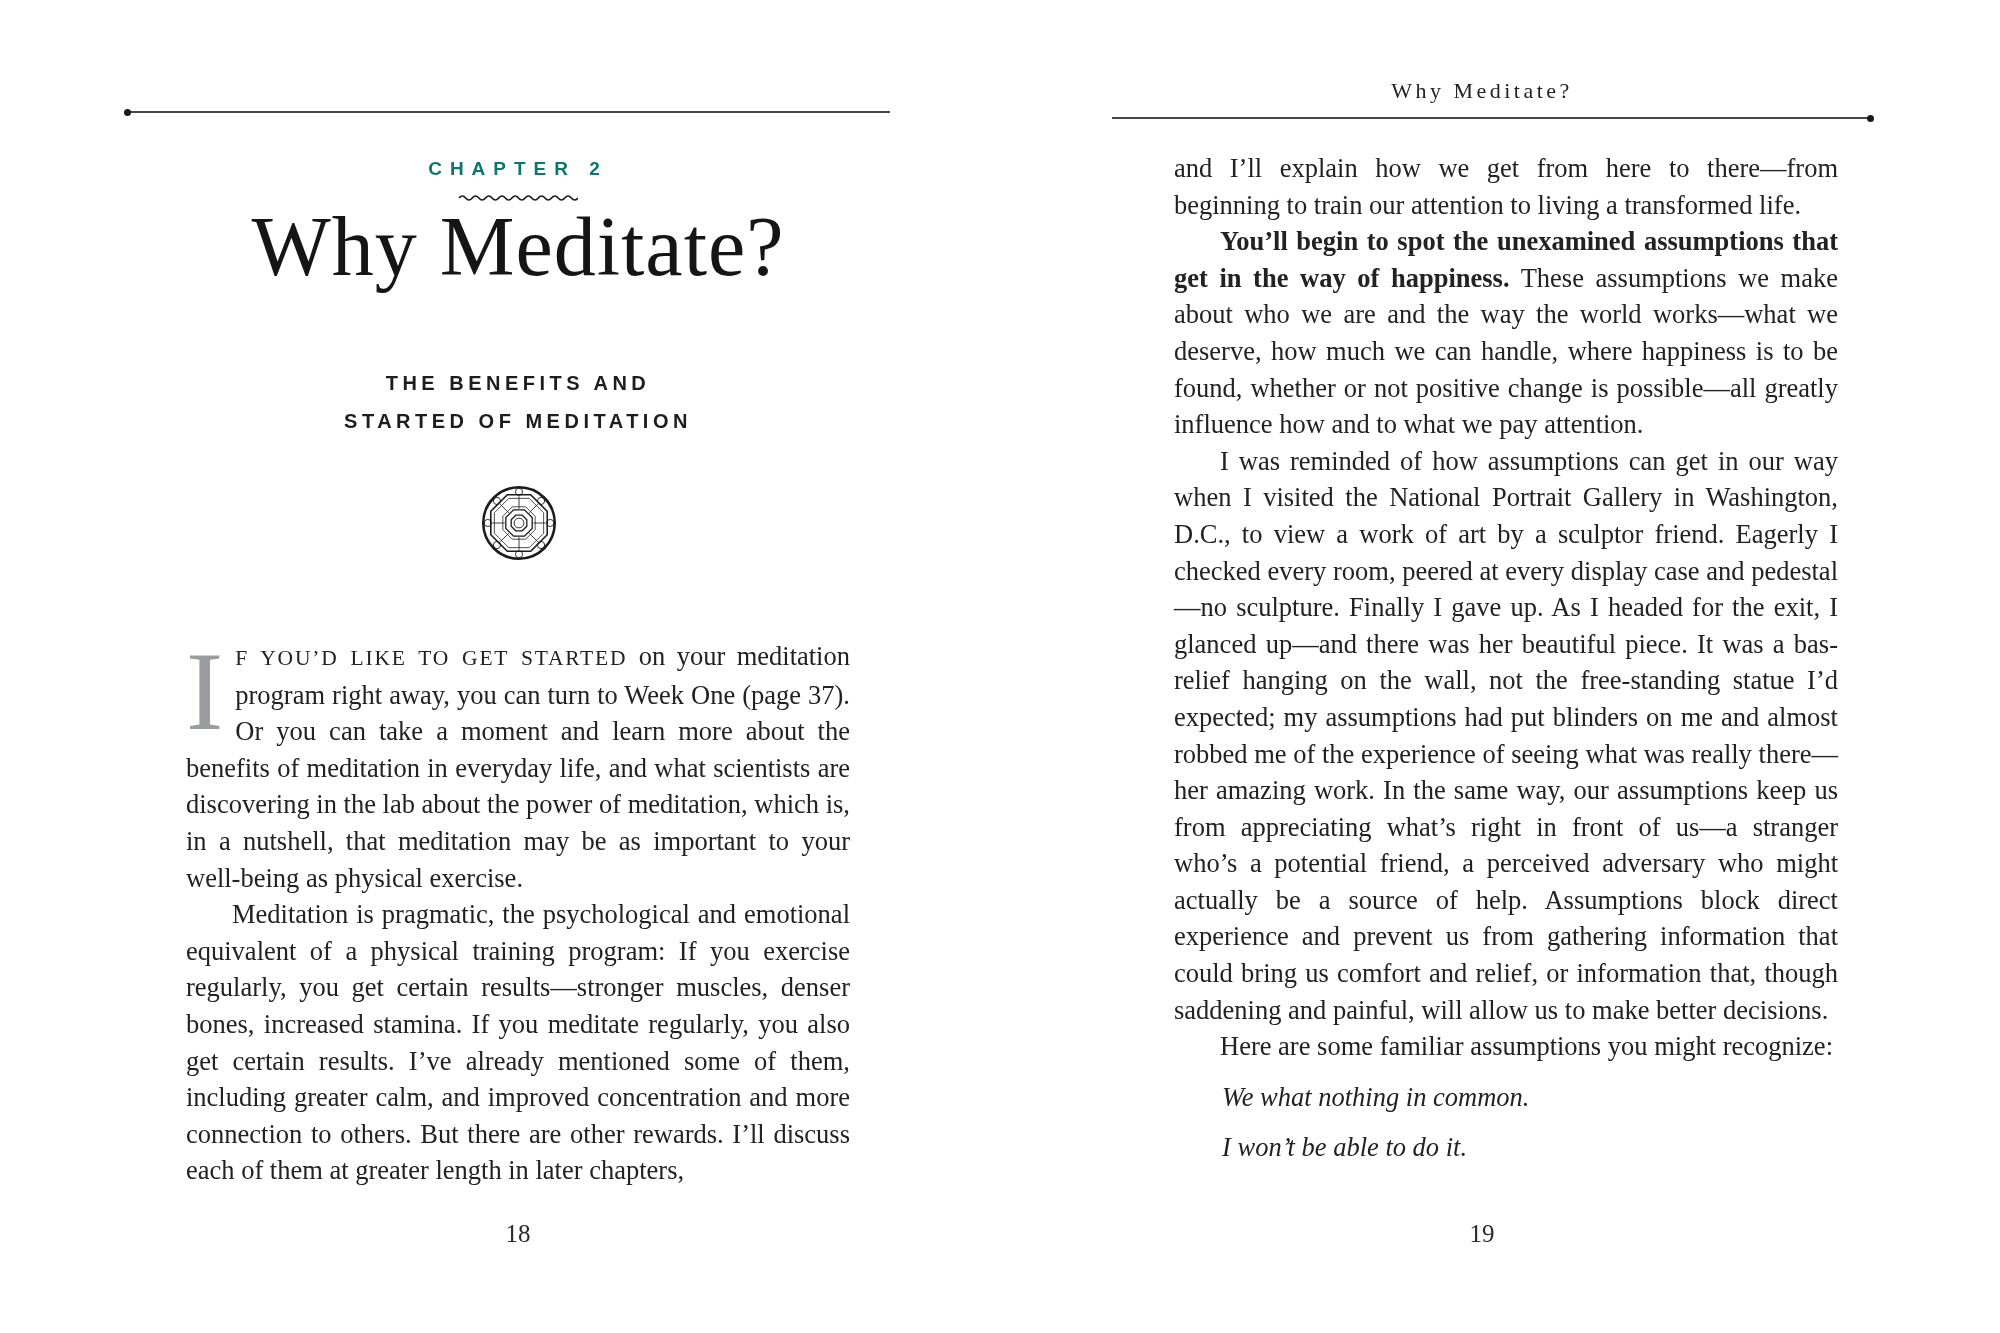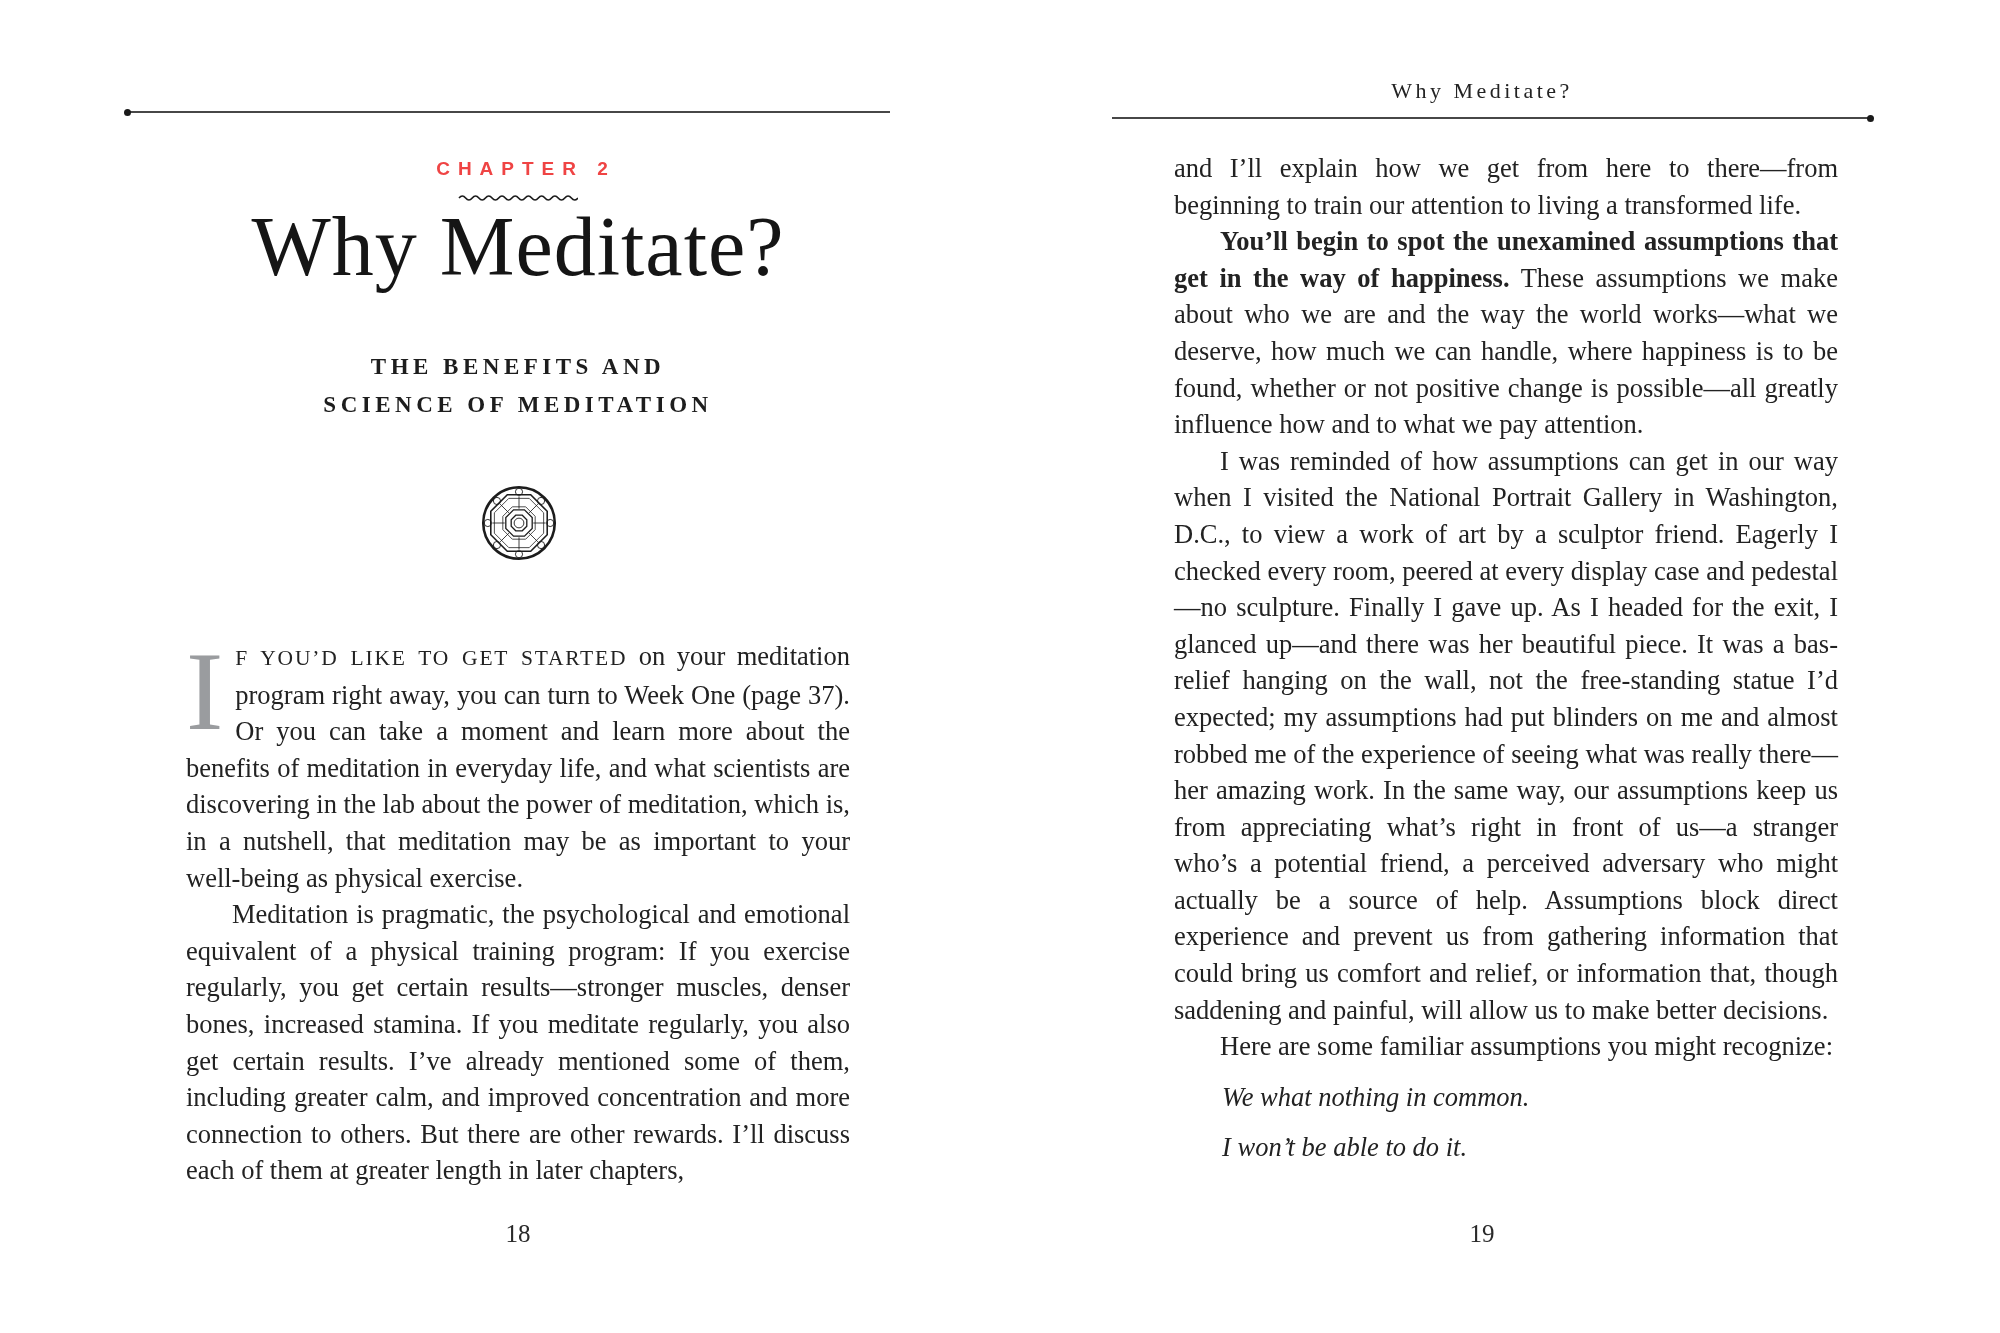--- a/index.html
+++ b/index.html
@@ -8,33 +8,33 @@
     font-family:"Liberation Serif", serif;color:#1f1f1f;overflow:hidden;
   }
   .page{position:absolute;top:0;height:1333px;}
   
   .rule{position:absolute;height:0;border-top:2px solid #474747;}
   .rule .dot{position:absolute;width:7px;height:7px;border-radius:50%;background:#1a1a1a;top:-4.5px;}
   .rule .dot.left{left:-2px;}
   .rule .dot.right{right:-2px;}
   
   .chapter-label{
-    position:absolute;left:194px;width:664px;top:158px;text-align:center;
+    position:absolute;left:186px;width:664px;top:158px;text-align:center;
     font-family:"Liberation Sans", sans-serif;font-weight:bold;
-    font-size:19px;letter-spacing:8px;color:#ef4444;
+    font-size:19px;letter-spacing:8px;color:#0f766e;
   }
   .squiggle{position:absolute;left:186px;width:664px;top:188px;text-align:center;}
   .chapter-title{
     position:absolute;left:126px;width:784px;top:198px;text-align:center;
     font-size:84px;letter-spacing:1px;color:#151515;font-weight:normal;margin:0;
   }
   .chapter-subtitle{
-    position:absolute;left:186px;width:664px;top:348px;text-align:center;
-    font-family:Liberation Serif, serif;font-weight:bold;
-    font-size:23px;letter-spacing:4.5px;line-height:38px;color:#1d1d1d;
+    position:absolute;left:186px;width:664px;top:364px;text-align:center;
+    font-family:Liberation Sans, sans-serif;font-weight:bold;
+    font-size:20px;letter-spacing:4.5px;line-height:38px;color:#1d1d1d;
   }
   .ornament{position:absolute;left:480px;top:484px;width:78px;height:78px;}
   
   .body-col{
     position:absolute;width:664px;
     font-size:26.5px;line-height:36.6px;text-align:justify;color:#222222;
   }
   #left-body{left:186px;top:638px;}
   #right-body{left:1150px;top:150px;margin-left:24px;}
   .body-col p{margin:0;padding:0;}
@@ -74,21 +74,21 @@
   <div class="squiggle">
     <svg width="120" height="10" viewBox="0 0 118 8">
       <path class="ln" stroke-width="1.6" d="M1,5 Q4.25,1 7.5,5 T14,5 T20.5,5 T27,5 T33.5,5 T40,5 T46.5,5 T53,5 T59.5,5 T66,5 T72.5,5 T79,5 T85.5,5 T92,5 T98.5,5 T105,5 T111.5,5 T118,5"></path>
     </svg>
   </div>
 
   <h1 class="chapter-title">Why Meditate?</h1>
 
   <div class="chapter-subtitle">
     <div>THE BENEFITS AND</div>
-    <div>SCIENCE OF MEDITATION</div>
+    <div>STARTED OF MEDITATION</div>
   </div>
 
   <div class="ornament">
     <svg width="78" height="78" viewBox="0 0 120 120">
       <circle class="ln" cx="60" cy="60" r="55" stroke-width="4"></circle>
       <polygon class="ln" stroke-width="2.4" points="103.4,78 78,103.4 42,103.4 16.6,78 16.6,42 42,16.6 78,16.6 103.4,42"></polygon>
       <polygon class="ln" stroke-width="1.2" points="97.9,75.7 75.7,97.9 44.3,97.9 22.1,75.7 22.1,44.3 44.3,22.1 75.7,22.1 97.9,44.3"></polygon>
       <circle class="ln" cx="108" cy="60" r="5.5" stroke-width="1.4"></circle>
       <circle class="ln" cx="93.9" cy="93.9" r="5.5" stroke-width="1.4"></circle>
       <circle class="ln" cx="60" cy="108" r="5.5" stroke-width="1.4"></circle>

